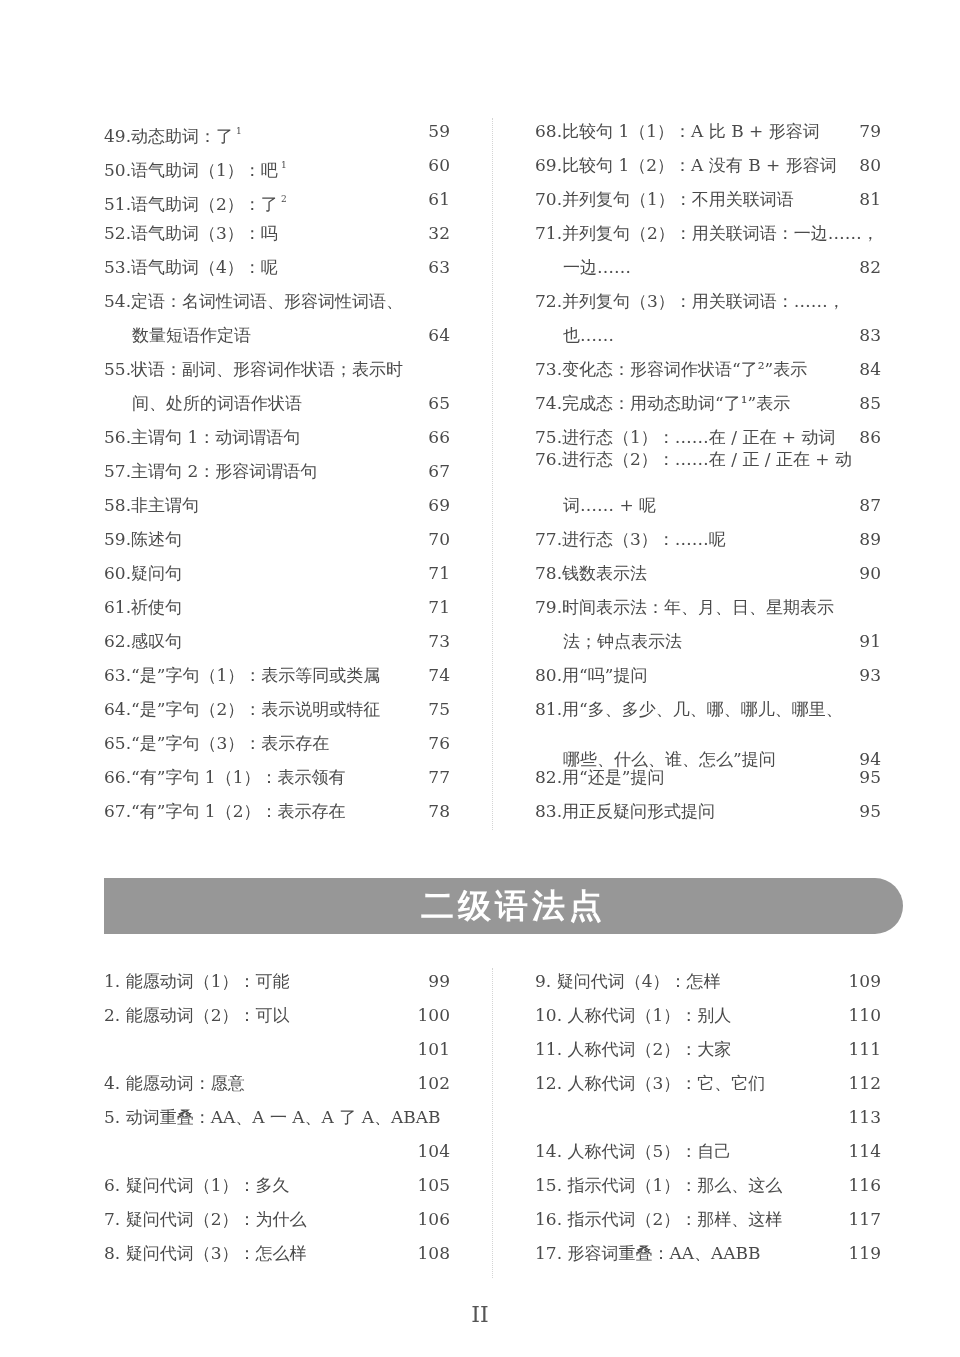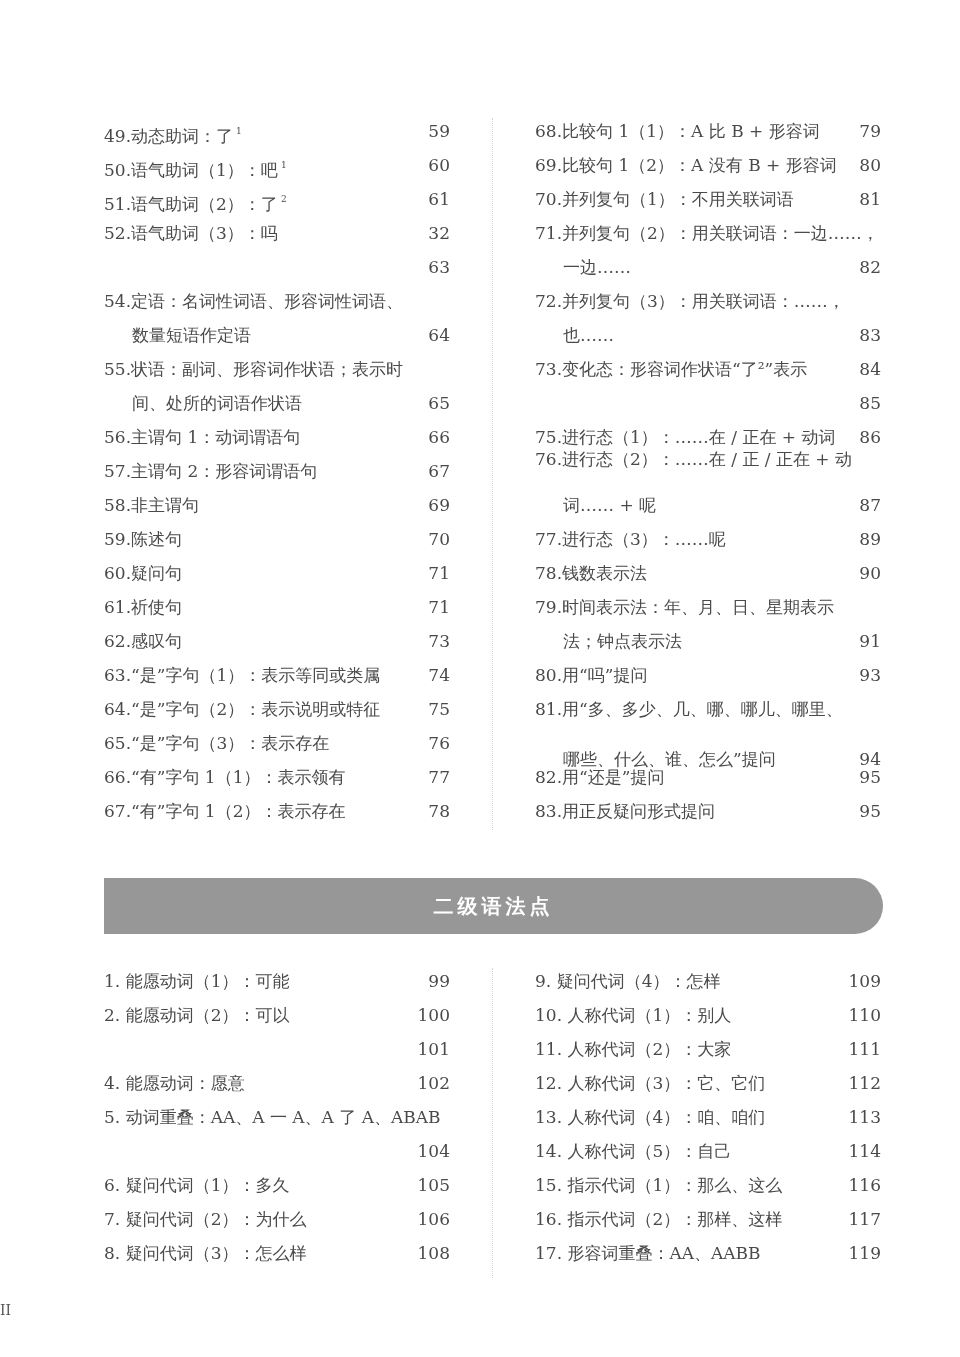--- a/index.html
+++ b/index.html
@@ -40,29 +40,30 @@
     position: absolute;
     left: 104px; top: 878px;
     width: 779px; height: 56px;
     background: #979797;
     border-radius: 0 28px 28px 0;
     color: #ffffff;
     text-align: center;
     line-height: 56px;
     font-family: "DejaVu Sans", "Liberation Sans", sans-serif;
     font-weight: bold;
-    font-size: 20px;
+    font-size: 33px;
     letter-spacing: 4px;
+    padding-left: 20px;
   }
   .page-number {
     position: absolute;
     left: 0; right: 0;
     top: 1302px;
-    text-align: left;
-    font-size: 14px;
+    text-align: center;
+    font-size: 22px;
     color: #555;
   }
 </style>
 </head>
 <body>
 
 <div class="col col-left" style="top:114px;">
   <div class="row" style="top:0px">
     <span class="txt"><span>49.</span><span>动态助词：了</span><sup>1</sup></span>
     <span class="pg">59</span>
@@ -73,20 +74,21 @@
   </div>
   <div class="row" style="top:68px">
     <span class="txt"><span>51.</span><span>语气助词（2）：了</span><sup>2</sup></span>
     <span class="pg">61</span>
   </div>
   <div class="row" style="top:102px">
     <span class="txt"><span>52.</span><span>语气助词（3）：吗</span></span>
     <span class="pg">32</span>
   </div>
   <div class="row" style="top:136px">
+    <span class="txt"><span>53.</span><span>语气助词（4）：呢</span></span>
     <span class="pg">63</span>
   </div>
   <div class="row" style="top:170px">
     <span class="txt"><span>54.</span><span>定语：名词性词语、形容词性词语、</span></span>
   </div>
   <div class="row" style="top:204px">
     <span class="txt indent">数量短语作定语</span>
     <span class="pg">64</span>
   </div>
   <div class="row" style="top:238px">
@@ -173,20 +175,21 @@
   </div>
   <div class="row" style="top:204px">
     <span class="txt indent">也……</span>
     <span class="pg">83</span>
   </div>
   <div class="row" style="top:238px">
     <span class="txt"><span>73.</span><span>变化态：形容词作状语“了²”表示</span></span>
     <span class="pg">84</span>
   </div>
   <div class="row" style="top:272px">
+    <span class="txt"><span>74.</span><span>完成态：用动态助词“了¹”表示</span></span>
     <span class="pg">85</span>
   </div>
   <div class="row" style="top:306px">
     <span class="txt"><span>75.</span><span>进行态（1）：……在 / 正在 + 动词</span></span>
     <span class="pg">86</span>
   </div>
   <div class="row" style="top:328px">
     <span class="txt"><span>76.</span><span>进行态（2）：……在 / 正 / 正在 + 动</span></span>
   </div>
   <div class="row" style="top:374px">
@@ -282,21 +285,20 @@
   </div>
   <div class="row" style="top:68px">
     <span class="txt"><span>11.</span> <span>人称代词（2）：大家</span></span>
     <span class="pg">111</span>
   </div>
   <div class="row" style="top:102px">
     <span class="txt"><span>12.</span> <span>人称代词（3）：它、它们</span></span>
     <span class="pg">112</span>
   </div>
   <div class="row" style="top:136px">
-    <span class="txt"><span>13.</span> <span>人称代词（4）：咱、咱们</span></span>
     <span class="pg">113</span>
   </div>
   <div class="row" style="top:170px">
     <span class="txt"><span>14.</span> <span>人称代词（5）：自己</span></span>
     <span class="pg">114</span>
   </div>
   <div class="row" style="top:204px">
     <span class="txt"><span>15.</span> <span>指示代词（1）：那么、这么</span></span>
     <span class="pg">116</span>
   </div>

